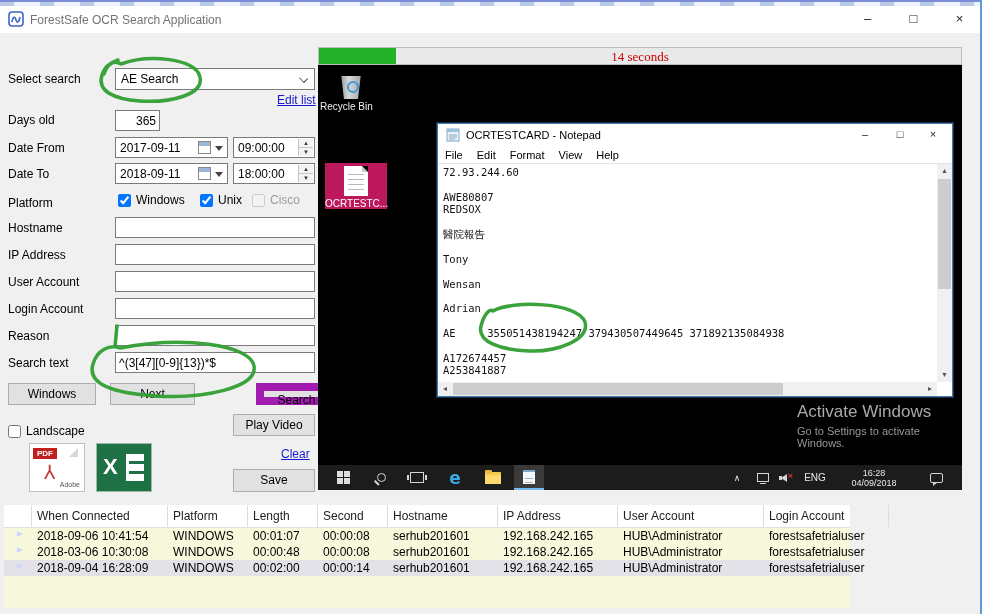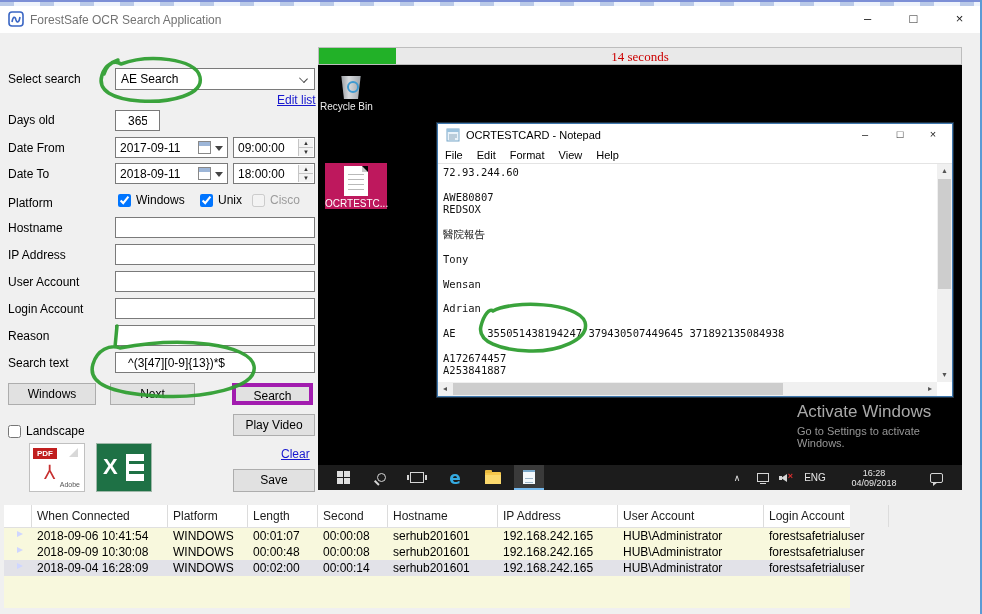--- a/index.html
+++ b/index.html
@@ -13,21 +13,21 @@
   
   .titlebar { position:absolute; left:0; top:6px; width:982px; height:27px; background:#fff; }
   .appicon { position:absolute; left:8px; top:5px; width:16px; height:16px; }
   .title { position:absolute; left:30px; top:7px; font-size:12px; color:#737373; }
   .wc { position:absolute; top:0; width:45px; height:27px; text-align:center; line-height:26px;
         font-size:13px; color:#222; cursor:default; }
   .wc.min { right:92px; } .wc.max { right:46px; } .wc.close { right:0; }
   
   .lbl { position:absolute; left:8px; font-size:12px; color:#000; }
   .ti { position:absolute; left:115px; width:200px; height:21px; border:1px solid #7a7a7a;
-        background:#fff; font:12px "Liberation Sans",sans-serif; padding:0 12px; }
+        background:#fff; font:12px "Liberation Sans",sans-serif; padding:0 3px; }
   .combo { position:absolute; left:115px; top:68px; width:200px; height:22px; border:1px solid #7a7a7a;
            background:#fff; font-size:12px; display:flex; align-items:center; padding-left:5px; }
   .combo .chev { position:absolute; right:7px; top:6px; width:7px; height:7px;
                  border-right:1px solid #444; border-bottom:1px solid #444; transform:rotate(45deg) scaleY(.8); }
   .link { position:absolute; font-size:12px; color:#1717cf; text-decoration:underline; cursor:pointer; }
   .datebox { position:absolute; left:115px; width:113px; height:21px; border:1px solid #7a7a7a; background:#fff;
              font-size:12px; display:flex; align-items:center; padding-left:4px; }
   .calico { position:absolute; right:16px; top:3px; width:13px; height:13px; border:1px solid #888;
             background:linear-gradient(#9db6d8 0 4px,#fff 4px),
                        repeating-linear-gradient(90deg,transparent 0 3px,#c9c9c9 3px 4px); }
@@ -37,21 +37,21 @@
              font-size:12px; display:flex; align-items:center; padding-left:4px; }
   .spin { position:absolute; right:1px; top:1px; width:15px; height:17px; border-left:1px solid #c5c5c5;
           display:flex; flex-direction:column; }
   .spin span { flex:1; font-size:6px; line-height:8px; text-align:center; color:#333; background:#f3f3f3; }
   .spin span + span { border-top:1px solid #c5c5c5; }
   .cbrow { position:absolute; font-size:12px; display:flex; align-items:center; gap:5px; }
   .cbrow input { width:13px; height:13px; margin:0; }
   .cbrow.dis { color:#9c9c9c; }
   .btn { position:absolute; height:22px; background:#e1e1e1; border:1px solid #adadad;
          font:12px "Liberation Sans",sans-serif; text-align:center; line-height:20px; cursor:pointer; }
-  .btn.primary { border:4px solid #a21caf; line-height:18px; }
+  .btn.primary { border:8px solid #a21caf; line-height:18px;margin-left:24px; }
   .tile { position:absolute; width:56px; height:49px; background:#fff; border:1px solid #c0c0c0;
           cursor:pointer; }
   .pdf-banner { position:absolute; left:3px; top:4px; background:#c11e1e; color:#fff; font-size:8px;
                 font-weight:bold; padding:1px 4px; }
   .pdf-glyph { position:absolute; left:14px; top:14px; font-size:20px; color:#c73030; font-family:"Liberation Serif",serif; }
   .pdf-fold { position:absolute; right:6px; top:4px; width:0; height:0;
               border-left:9px solid transparent; border-bottom:9px solid #d8d8d8; }
   .pdf-sub { position:absolute; right:4px; bottom:3px; font-size:7px; color:#555; }
   .xl-tile { background:#1e7145; border:1px solid #9fb8a9; }
   .xl-x { position:absolute; left:6px; top:10px; color:#fff; font-size:22px; font-weight:bold; }
@@ -414,21 +414,21 @@
       <div>00:01:07</div>
       <div>00:00:08</div>
       <div>serhub201601</div>
       <div>192.168.242.165</div>
       <div>HUB\Administrator</div>
       <div>forestsafetrialuser</div>
       <div>test 5</div>
     </div>
     <div class="trow rrow y">
       <div><span class="playicon"></span></div>
-      <div>2018-09-09 10:30:08</div>
+      <div>2018-03-06 10:30:08</div>
       <div>WINDOWS</div>
       <div>00:00:48</div>
       <div>00:00:08</div>
       <div>serhub201601</div>
       <div>192.168.242.165</div>
       <div>HUB\Administrator</div>
       <div>forestsafetrialuser</div>
       <div>4 test</div>
     </div>
     <div class="trow rrow g">

